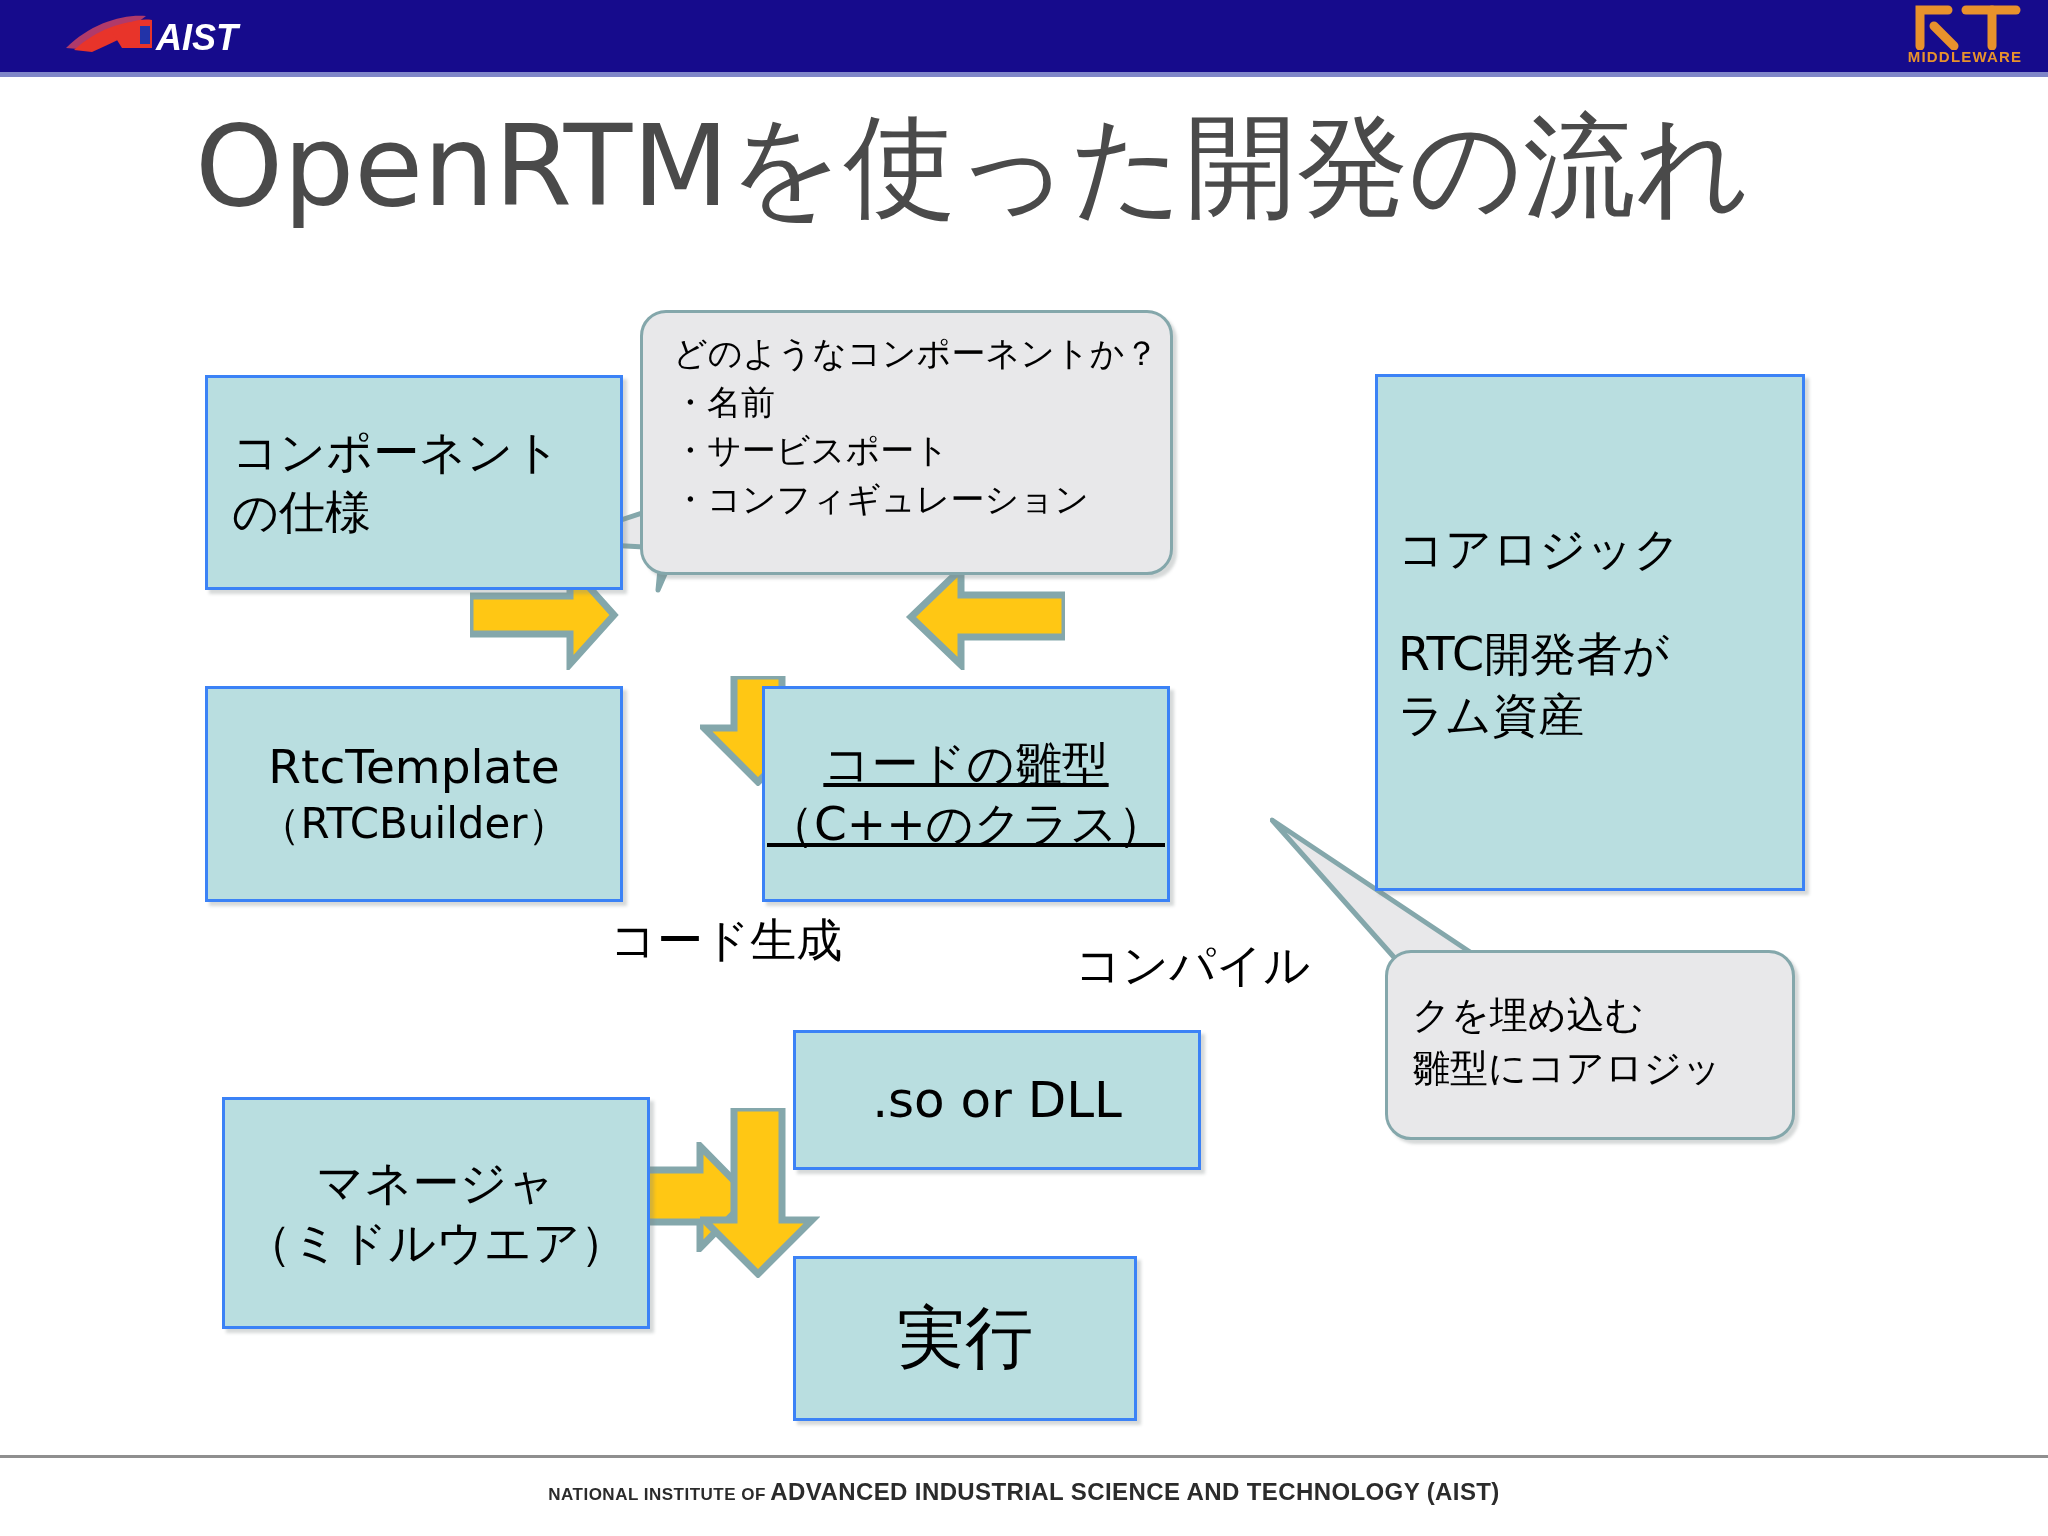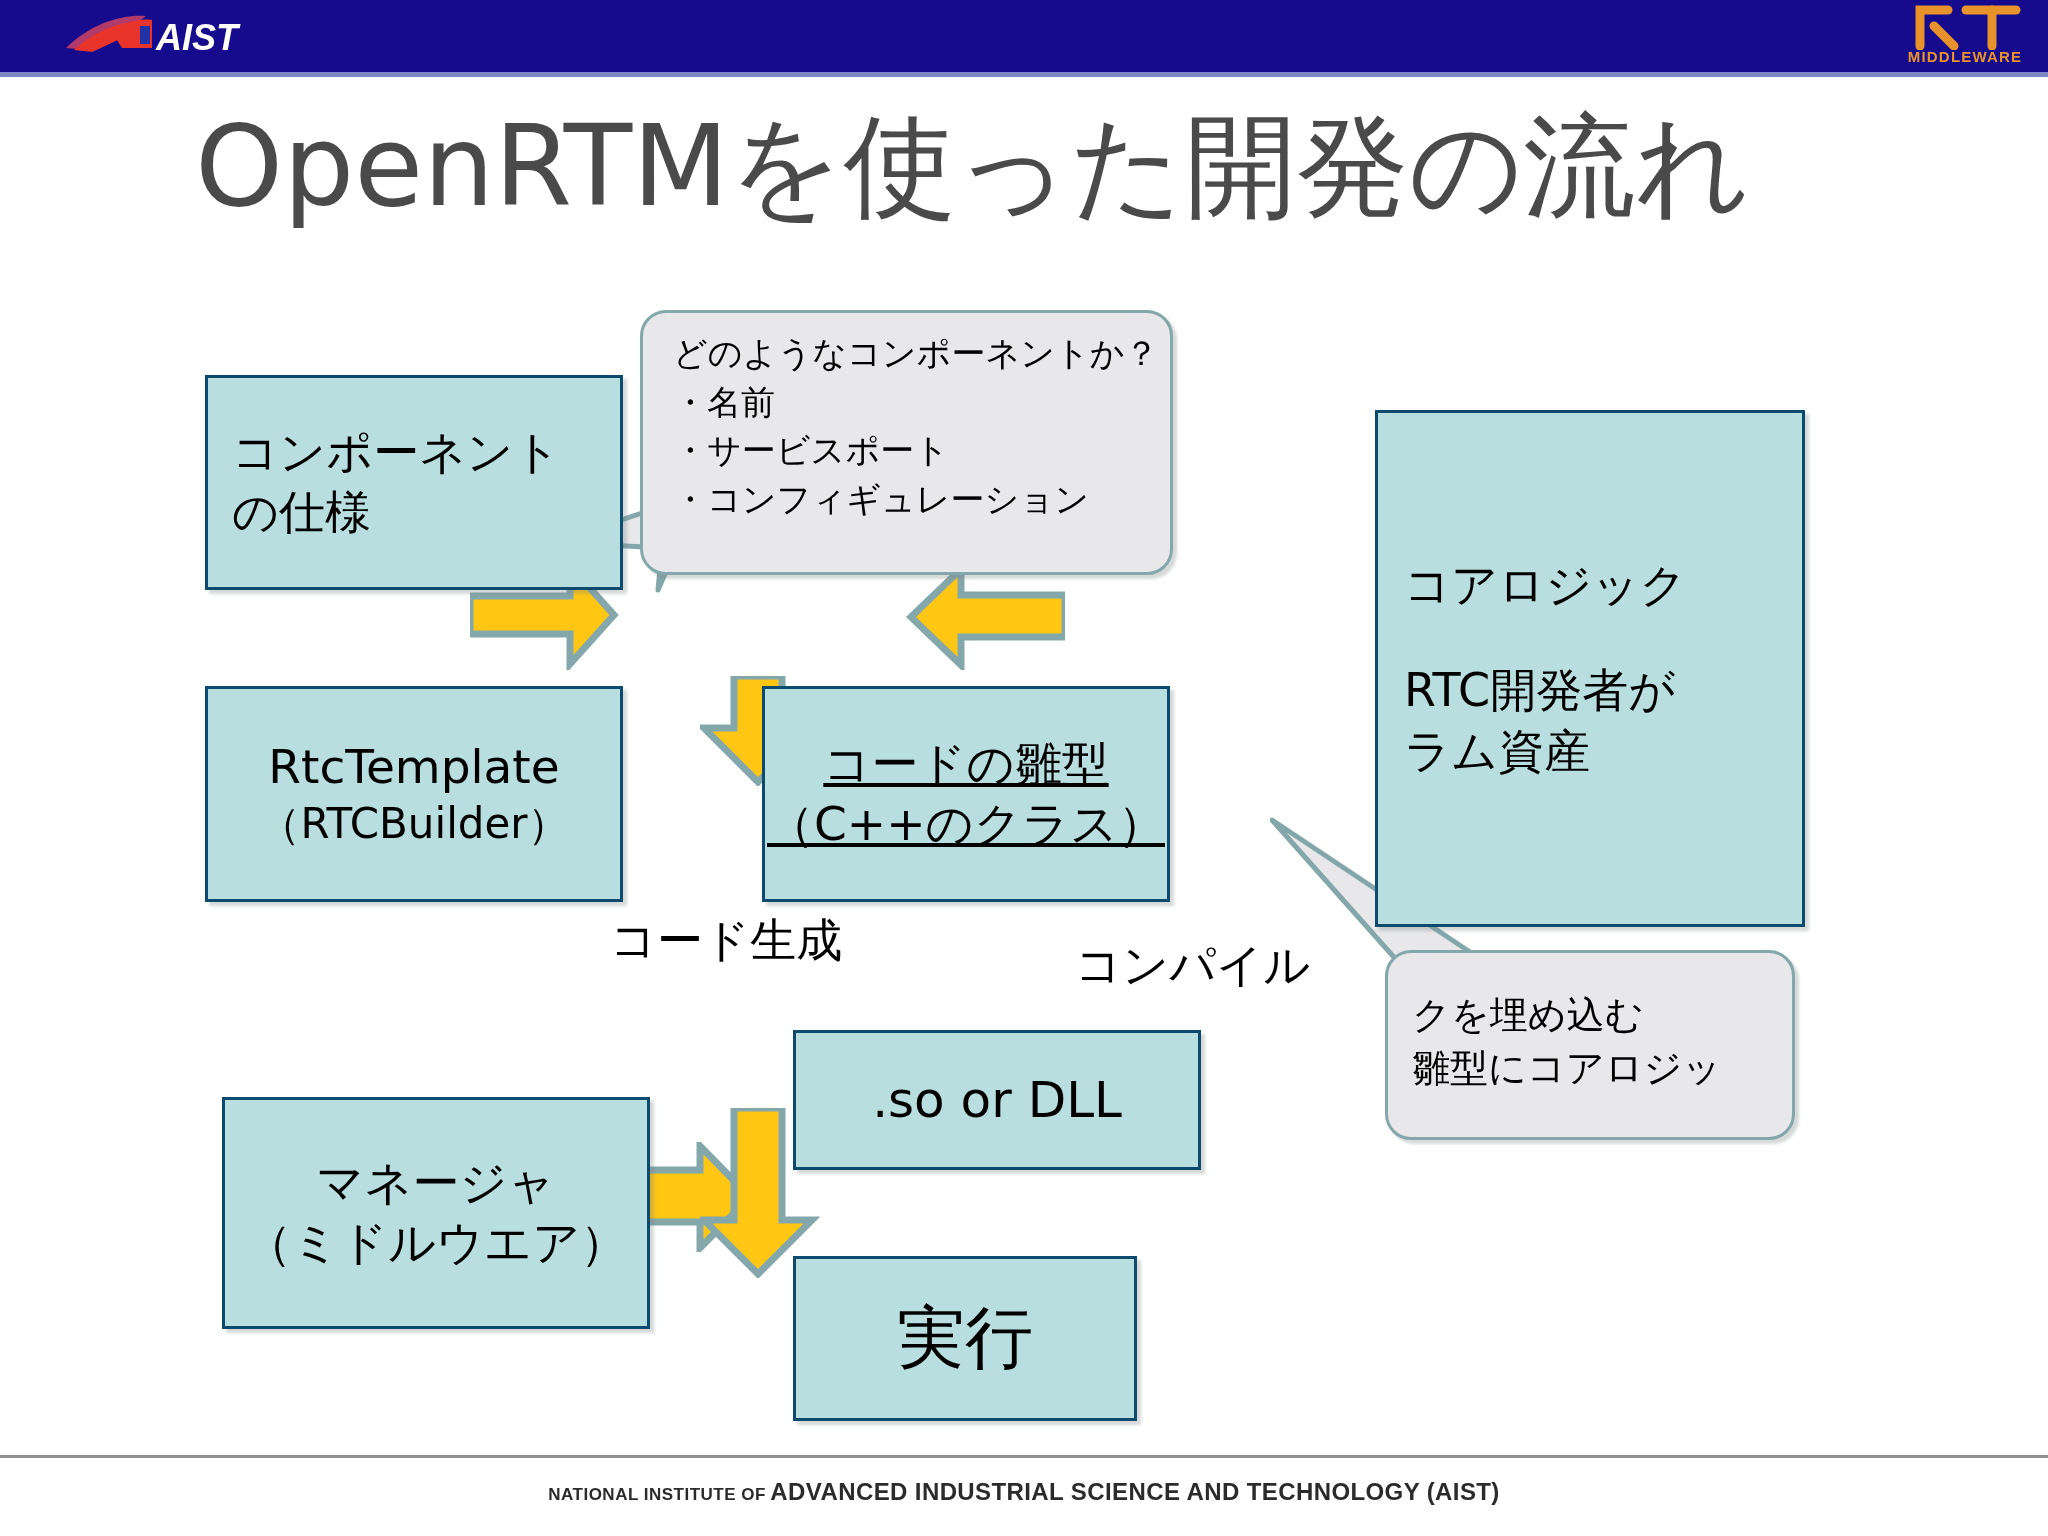--- a/index.html
+++ b/index.html
@@ -40,21 +40,21 @@
     font-size:112px;line-height:1.05;
     color:#4a4a4a;
     font-family:"DejaVu Sans","Liberation Sans",sans-serif;
     font-weight:normal;
     white-space:nowrap;
   }
   
   .pbox{
     position:absolute;
     background:#b9dee0;
-    border:3px solid #0c4a6e;
+    border:3px solid #3b82f6;
     box-sizing:border-box;
     box-shadow:4px 4px 3px rgba(120,130,130,.30);
     display:flex;flex-direction:column;
     align-items:center;justify-content:center;
     color:#000;
     font-family:"DejaVu Sans","Liberation Sans",sans-serif;
     text-align:right;
   }
   .pbox .ln{display:block;white-space:nowrap;}
   
@@ -165,21 +165,21 @@
   <span class="ln">RtcTemplate</span>
   <span class="ln" style="font-size:42px;">（RTCBuilder）</span>
 </div>
 
 <div class="pbox" style="left:762px;top:686px;width:408px;height:216px;font-size:47px;line-height:1.28;text-decoration:underline;">
   <span class="ln">コードの雛型</span>
   <span class="ln">（C++のクラス）</span>
 </div>
 
 <div class="pbox" style="left:1375px;top:374px;width:430px;height:517px;
-            align-items:flex-start;padding-left:26px;font-size:46px;line-height:1.32;margin-top:36px;">
+            align-items:flex-start;padding-left:20px;font-size:46px;line-height:1.32;">
   <span class="ln">コアロジック</span>
   <span class="ln" style="height:44px;"></span>
   <span class="ln">RTC開発者が</span>
   <span class="ln">ラム資産</span>
 </div>
 
 <div class="pbox" style="left:793px;top:1030px;width:408px;height:140px;font-size:50px;">
   <span class="ln">.so or DLL</span>
 </div>
 

